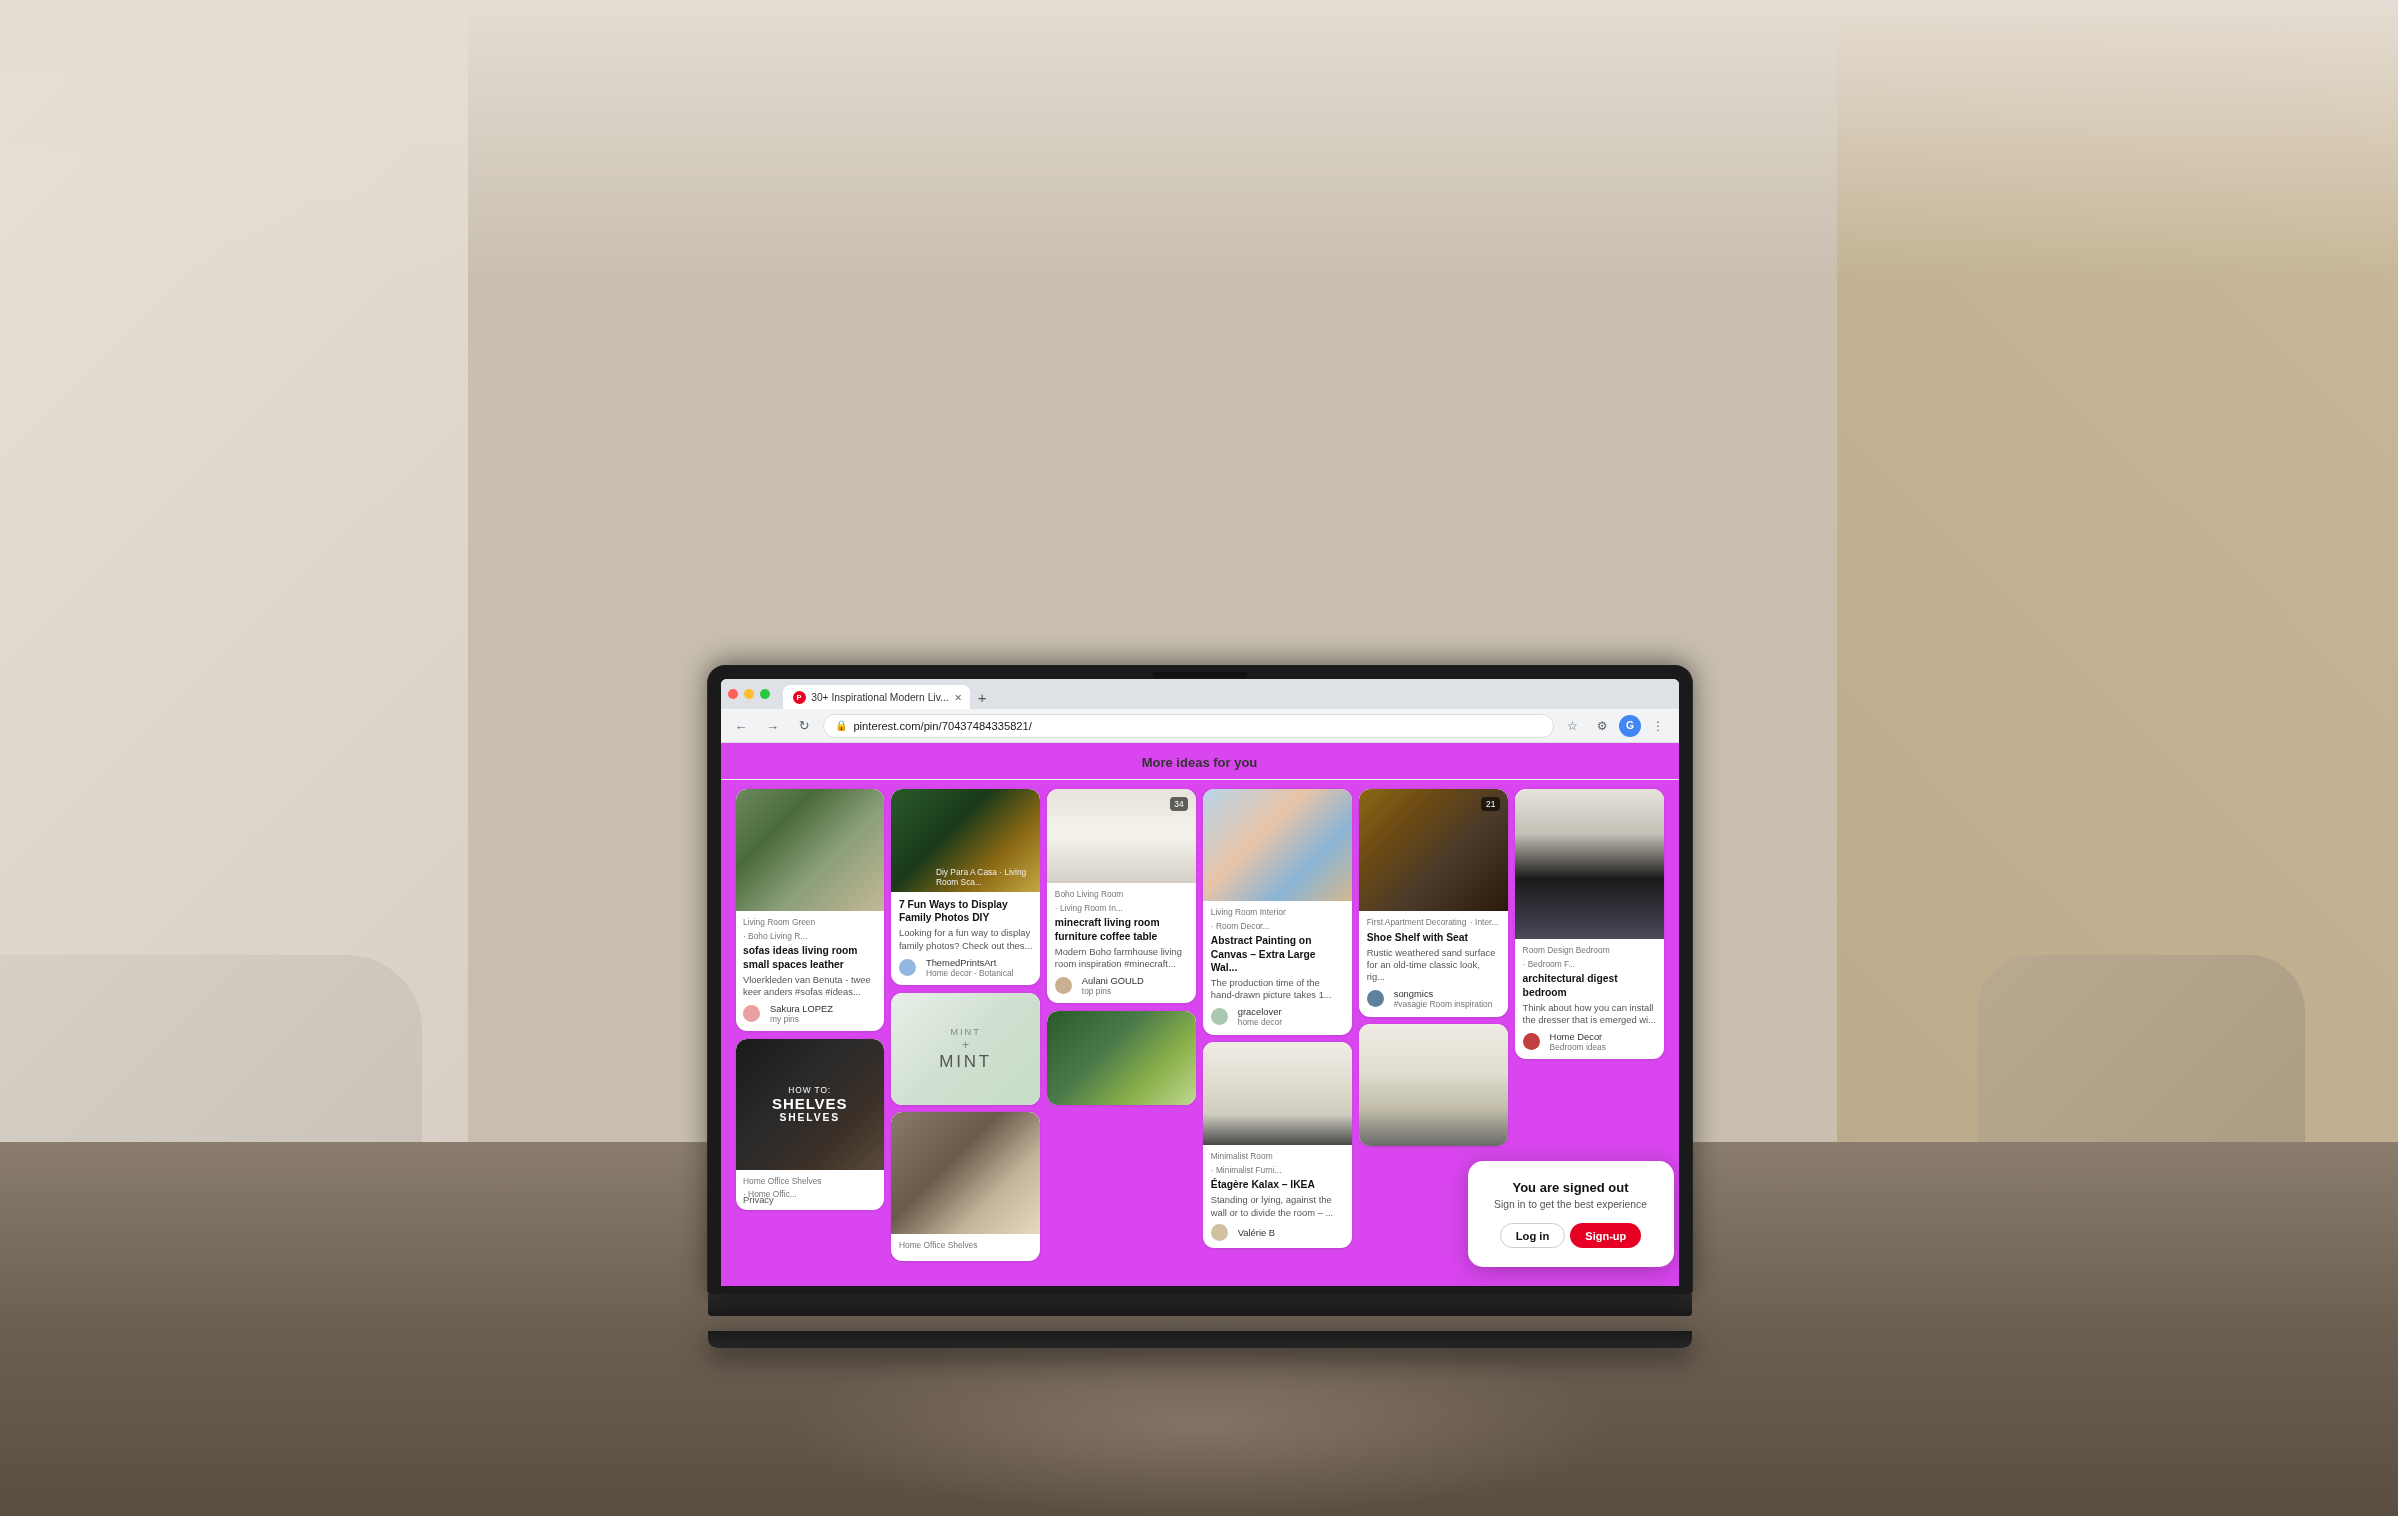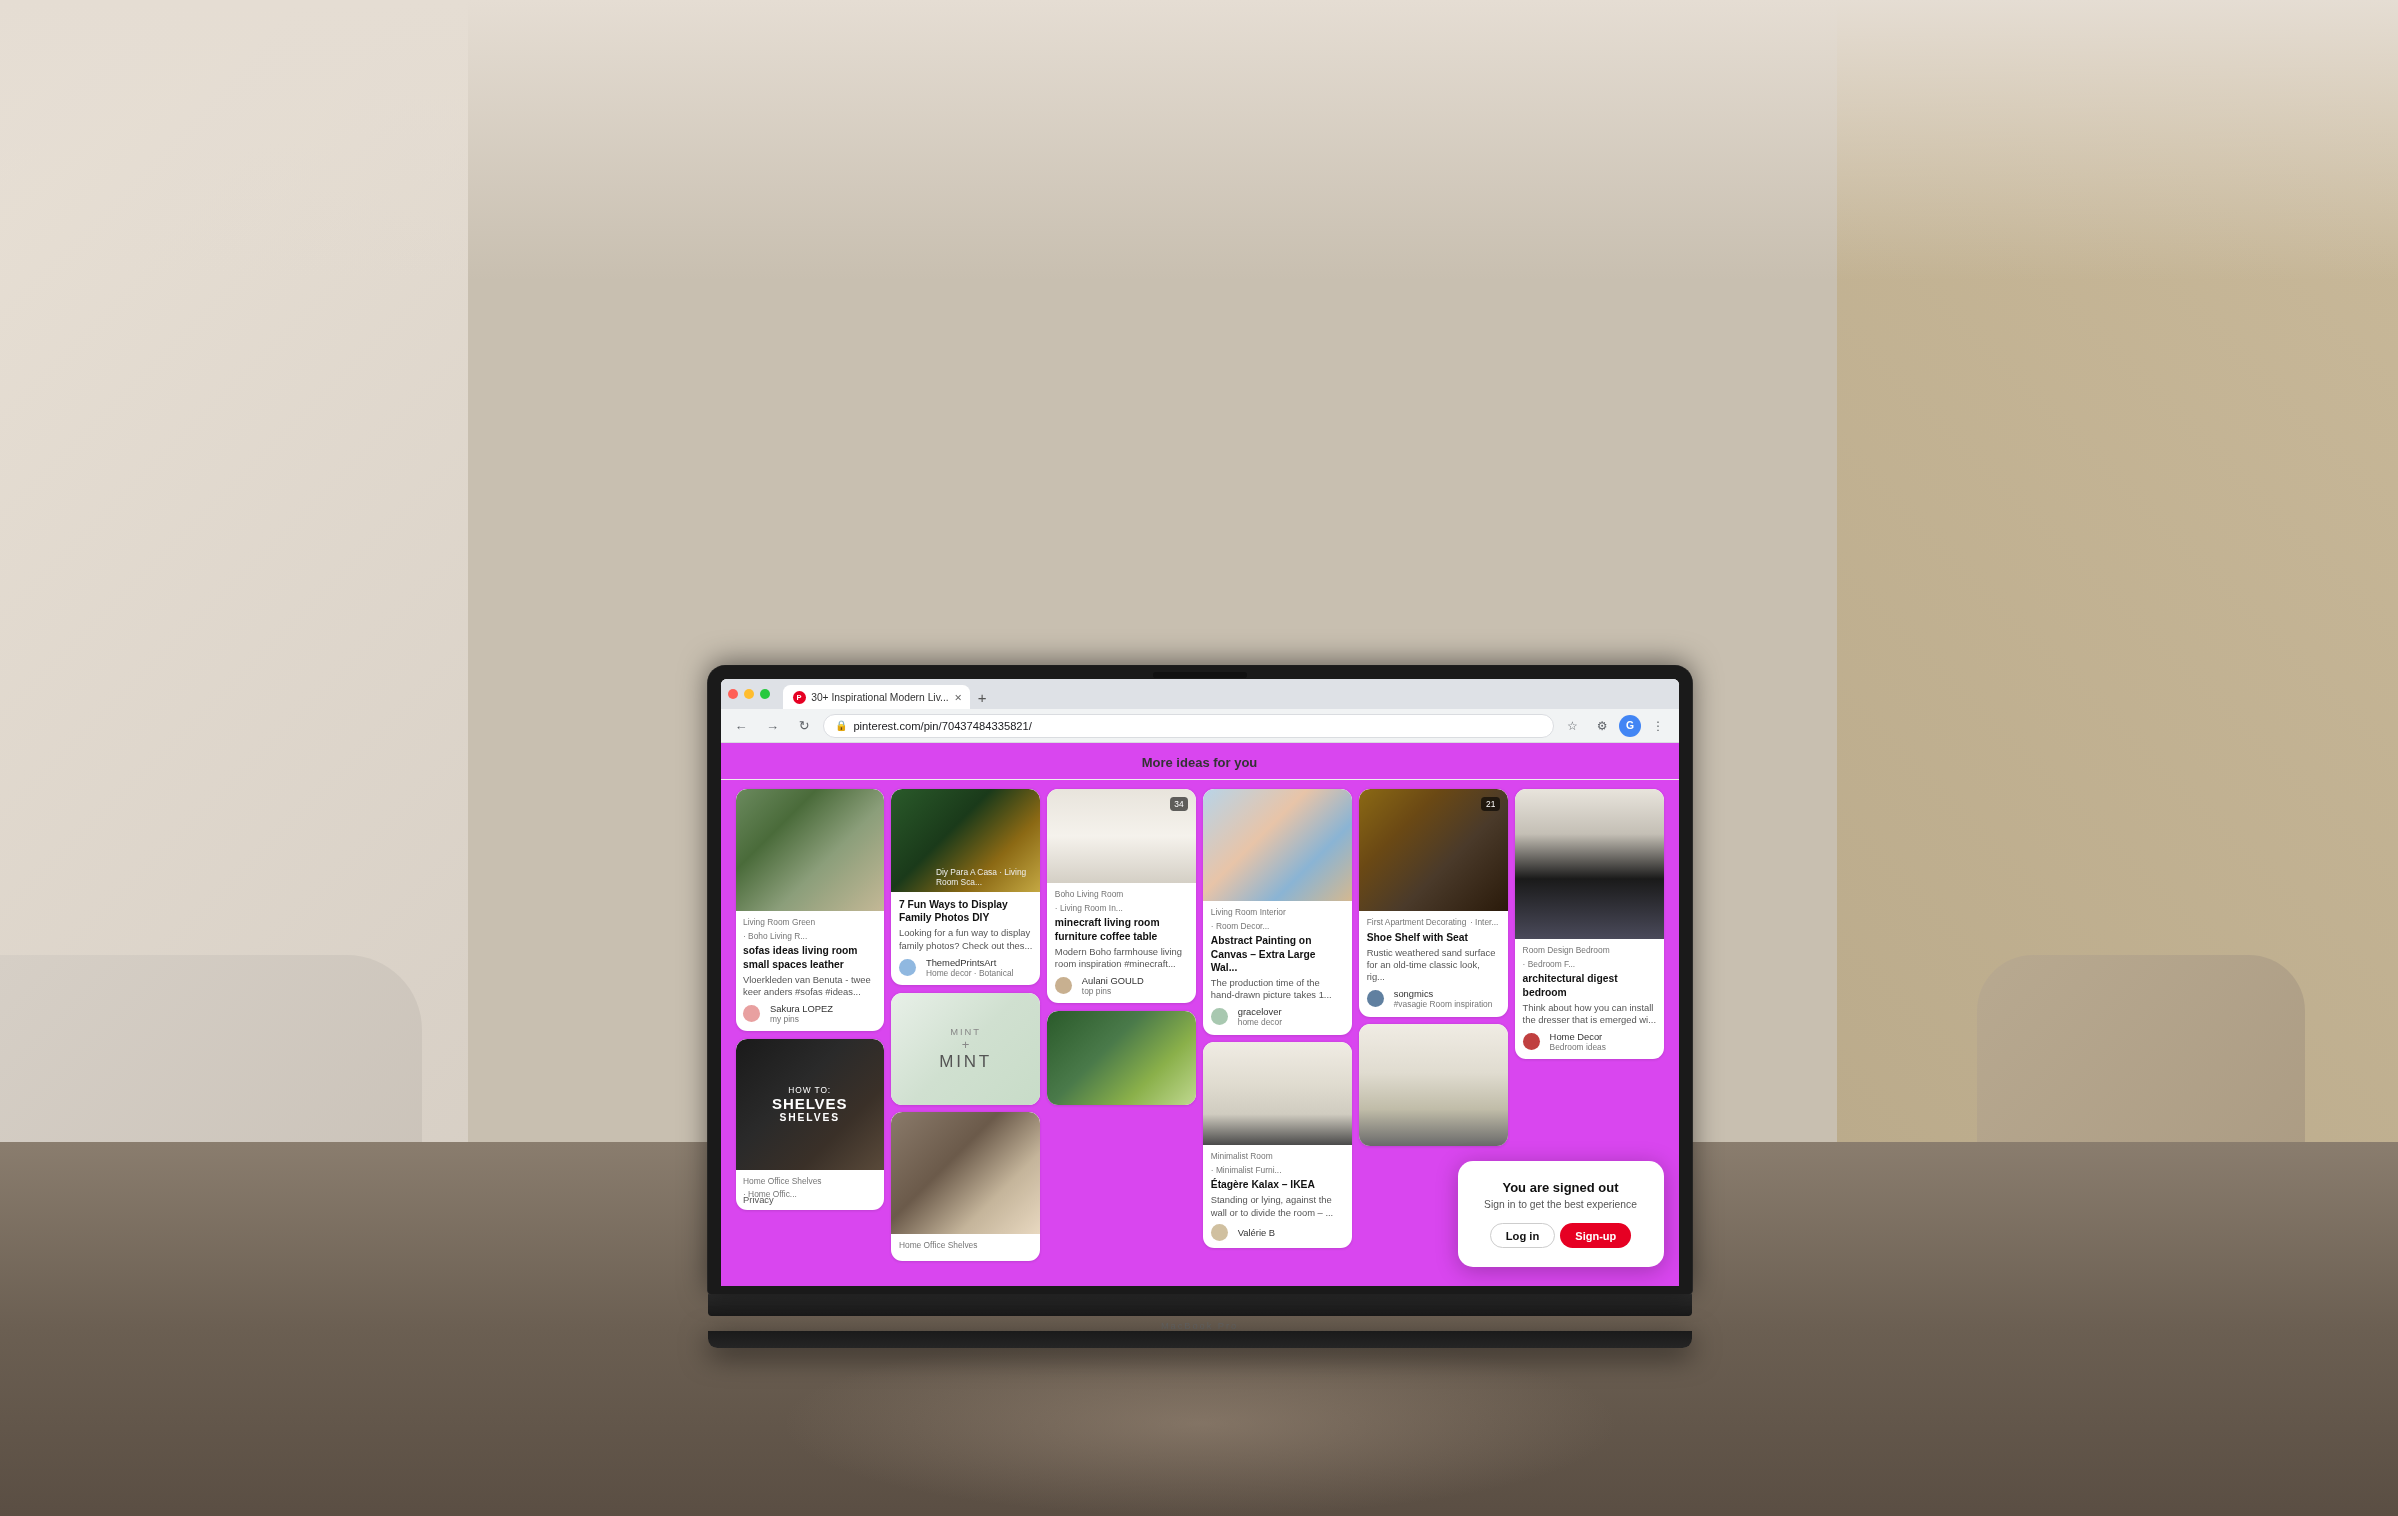--- a/index.html
+++ b/index.html
@@ -376,21 +376,21 @@
       color: white;
       font-size: 8.4px;
       padding: 1.9px 4.7px;
       border-radius: 3.7px;
     }
 
     
     .signed-out-overlay {
       position: absolute;
       bottom: 19px;
-      right: 15px;
+      right: 5px;
       background: white;
       border-radius: 15px;
       padding: 19px 19px;
       box-shadow: 0 3.7px 22.5px rgba(0,0,0,0.25);
       width: 206px;
       z-index: 100;
     }
 
     .signed-out-title {
       font-size: 13px;

